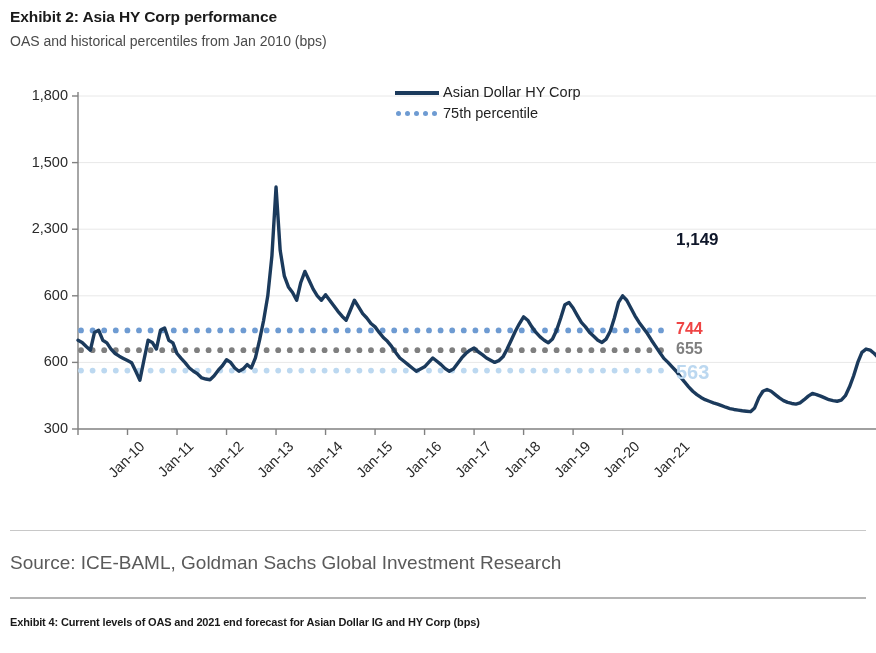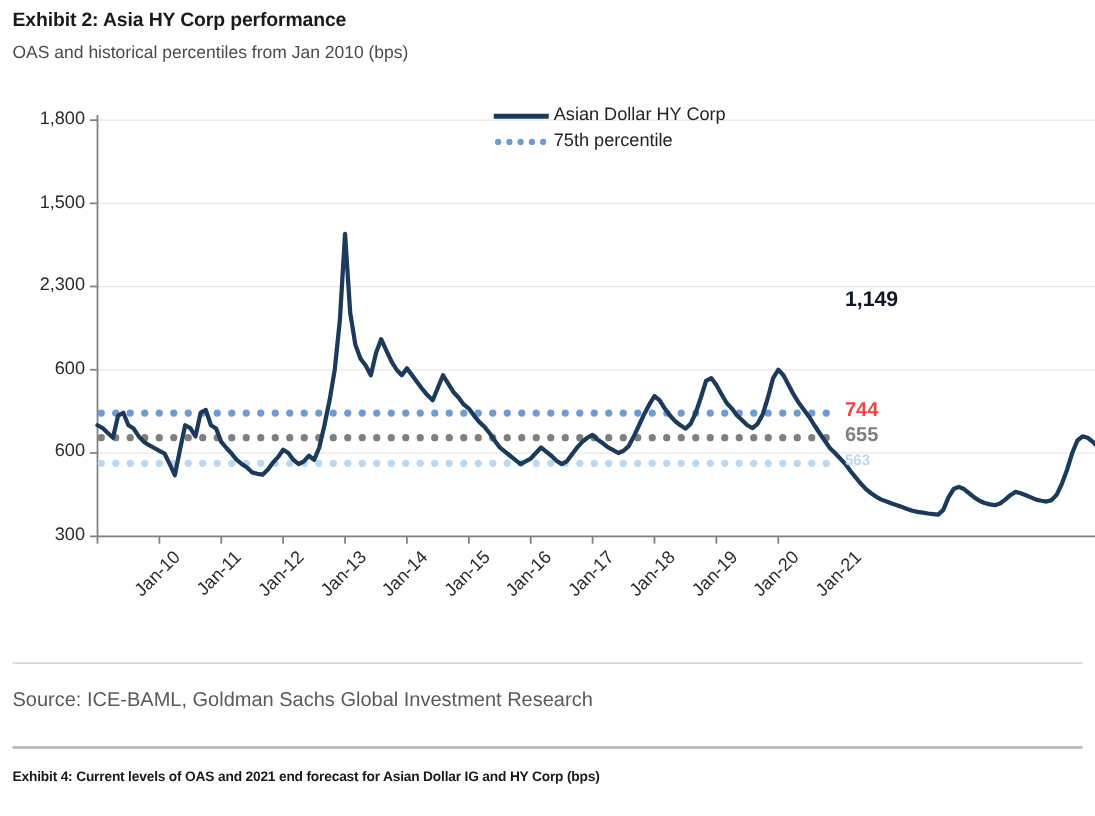--- a/index.html
+++ b/index.html
@@ -117,21 +117,21 @@
 
   
   .divider {
     position: absolute;
     background: #c8c8c8;
   }
   .source-note {
     position: absolute;
     left: 10px;
     top: 552px;
-    font-size: 16px;
+    font-size: 19px;
     color: #5a5a5a;
     white-space: nowrap;
   }
   .ex4-title {
     position: absolute;
     left: 10px;
     top: 616px;
     font-size: 11px;
     font-weight: bold;
     color: #1a1a1a;
@@ -348,21 +348,21 @@
               <i style="left: 36px; background: rgb(110, 155, 210);"></i>
             </span>
           </span>
         <span class="legend-label">75th percentile</span>
       </div>
     </div>
 
     <div class="val-label" id="lbl-series" style="left: 676px; top: 171.002px; color: #0f172a; font-size: 17px;">1,149</div>
     <div class="val-label" id="lbl-p75" style="left: 676px; top: 261.472px; color: #ef4444; font-size: 16px;">744</div>
     <div class="val-label" id="lbl-p50" style="left: 676px; top: 281.23px; color: rgb(127, 127, 127); font-size: 16px;">655</div>
-    <div class="val-label" id="lbl-p25" style="left: 676px; top: 301.654px; color: rgb(188, 216, 240); font-size: 12px;">563</div>
+    <div class="val-label" id="lbl-p25" style="left: 676px; top: 301.654px; color: rgb(188, 216, 240); font-size: 20px;">563</div>
 
     <div id="ylabels">
         <div class="axis-lbl-y" style="width: 64px; left: 4px; top: 360px;">300</div>
         <div class="axis-lbl-y" style="width: 64px; left: 4px; top: 293.4px;">600</div>
         <div class="axis-lbl-y" style="width: 64px; left: 4px; top: 226.8px;">600</div>
         <div class="axis-lbl-y" style="width: 64px; left: 4px; top: 160.2px;">2,300</div>
         <div class="axis-lbl-y" style="width: 64px; left: 4px; top: 93.6px;">1,500</div>
         <div class="axis-lbl-y" style="width: 64px; left: 4px; top: 27px;">1,800</div>
       </div>
     <div id="xlabels">

